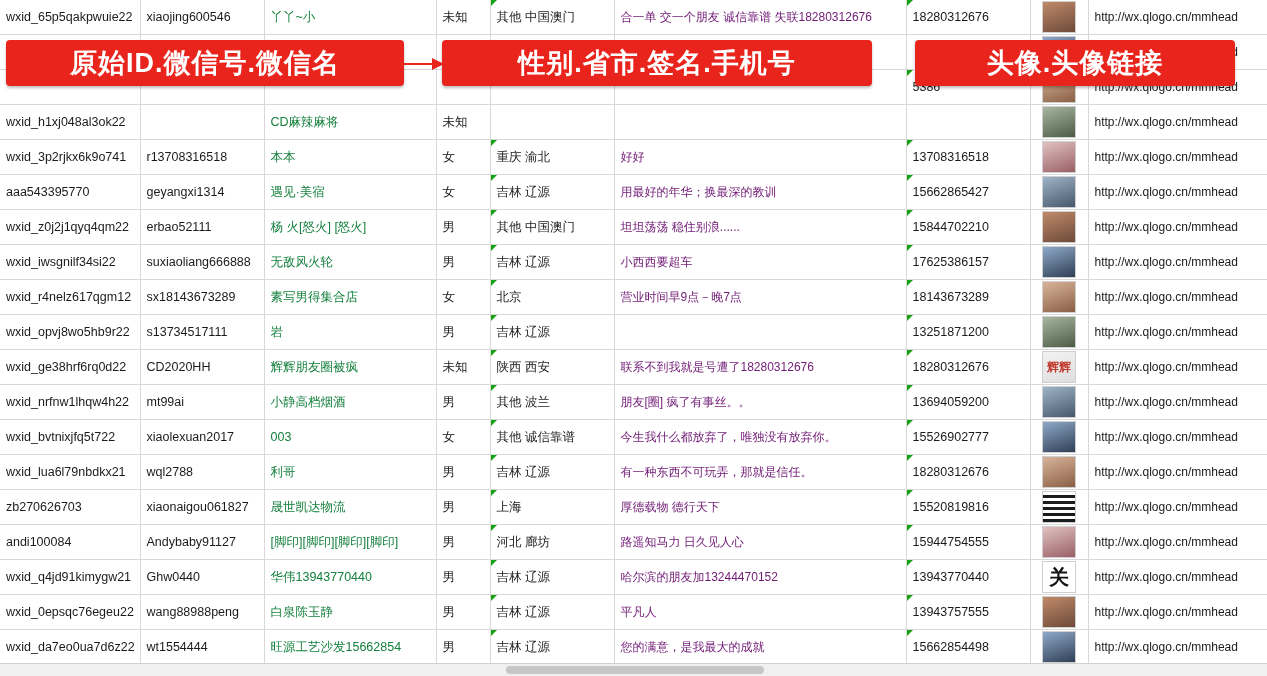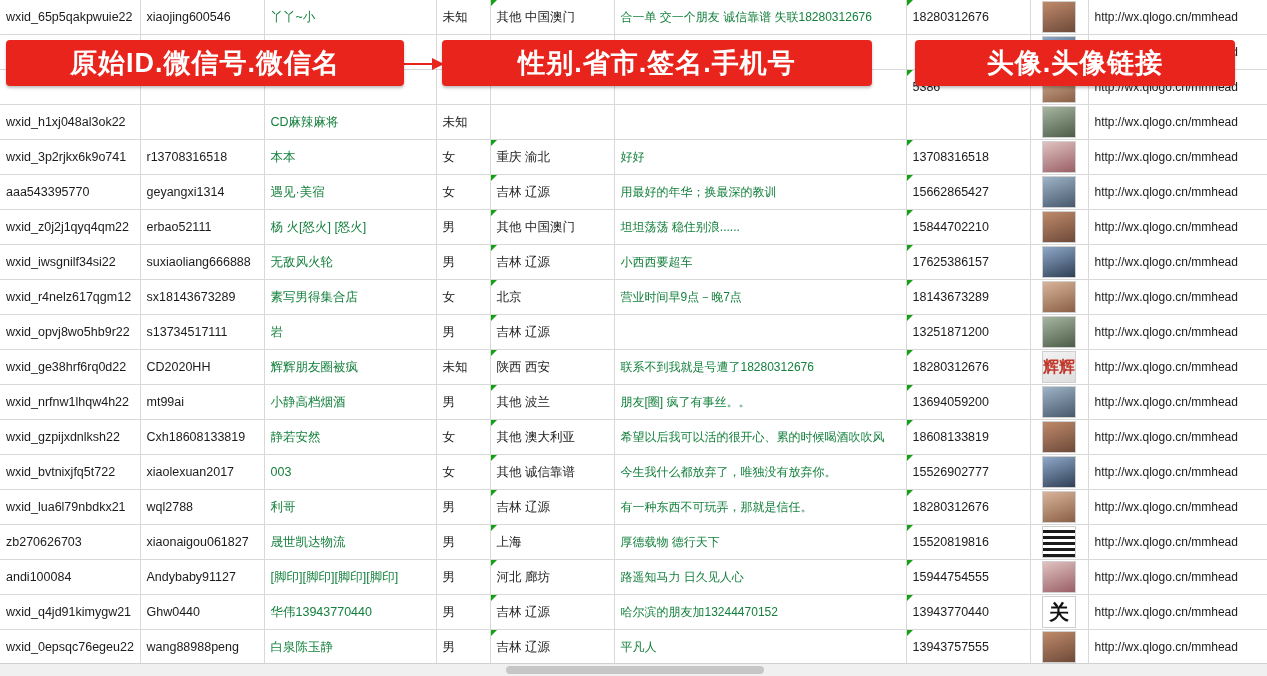--- a/index.html
+++ b/index.html
@@ -48,21 +48,21 @@
   col.c-sign    { width: 292px; }
   col.c-phone   { width: 124px; }
   col.c-avatar  { width: 58px; }
   col.c-link    { width: 179px; }
 
   td.cell-id     { color: #1b1b1b; }
   td.cell-wxid   { color: #1b1b1b; }
   td.cell-name   { color: #15803d; }
   td.cell-sex    { color: #1b1b1b; text-align: left; }
   td.cell-region { color: #1b1b1b; }
-  td.cell-sign   { color: #15803d; font-size: 12px; }
+  td.cell-sign   { color: #701a75; font-size: 12px; }
   td.cell-phone  { color: #1b1b1b; }
   td.cell-link   { color: #1b1b1b; font-size: 12px; }
   td.cell-avatar { padding: 0; text-align: center; }
 
   
   td.flagged { position: relative; }
   td.flagged::before {
     content: "";
     position: absolute;
     left: 0;
@@ -292,43 +292,32 @@
           <td class="cell-link">http://wx.qlogo.cn/mmhead</td>
         </tr>
         <tr>
           <td class="cell-id">wxid_ge38hrf6rq0d22</td>
           <td class="cell-wxid">CD2020HH</td>
           <td class="cell-name">辉辉朋友圈被疯</td>
           <td class="cell-sex">未知</td>
           <td class="cell-region flagged">陕西 西安</td>
           <td class="cell-sign">联系不到我就是号遭了18280312676</td>
           <td class="cell-phone flagged">18280312676</td>
-          <td class="cell-avatar"><div class="avatar" style="background: linear-gradient(160deg, rgb(242, 242, 242), rgb(222, 222, 222));"><span class="av-txt" style="color: rgb(192, 57, 43); text-shadow: none; font-size: 16px;">辉辉</span></div></td>
+          <td class="cell-avatar"><div class="avatar" style="background: linear-gradient(160deg, rgb(242, 242, 242), rgb(222, 222, 222));"><span class="av-txt" style="color: rgb(192, 57, 43); text-shadow: none; font-size: 12px;">辉辉</span></div></td>
           <td class="cell-link">http://wx.qlogo.cn/mmhead</td>
         </tr>
         <tr>
           <td class="cell-id">wxid_nrfnw1lhqw4h22</td>
           <td class="cell-wxid">mt99ai</td>
           <td class="cell-name">小静高档烟酒</td>
           <td class="cell-sex">男</td>
           <td class="cell-region flagged">其他 波兰</td>
           <td class="cell-sign">朋友[圈] 疯了有事丝。。</td>
           <td class="cell-phone flagged">13694059200</td>
           <td class="cell-avatar"><div class="avatar" style="background: linear-gradient(160deg, rgb(159, 180, 200), rgb(71, 88, 107));"></div></td>
-          <td class="cell-link">http://wx.qlogo.cn/mmhead</td>
-        </tr>
-        <tr>
-          <td class="cell-id">wxid_gzpijxdnlksh22</td>
-          <td class="cell-wxid">Cxh18608133819</td>
-          <td class="cell-name">静若安然</td>
-          <td class="cell-sex">女</td>
-          <td class="cell-region flagged">其他 澳大利亚</td>
-          <td class="cell-sign">希望以后我可以活的很开心、累的时候喝酒吹吹风</td>
-          <td class="cell-phone flagged">18608133819</td>
-          <td class="cell-avatar"><div class="avatar" style="background: linear-gradient(160deg, rgb(192, 138, 106), rgb(109, 74, 57));"></div></td>
           <td class="cell-link">http://wx.qlogo.cn/mmhead</td>
         </tr>
         <tr>
           <td class="cell-id">wxid_bvtnixjfq5t722</td>
           <td class="cell-wxid">xiaolexuan2017</td>
           <td class="cell-name">003</td>
           <td class="cell-sex">女</td>
           <td class="cell-region flagged">其他 诚信靠谱</td>
           <td class="cell-sign">今生我什么都放弃了，唯独没有放弃你。</td>
           <td class="cell-phone flagged">15526902777</td>

